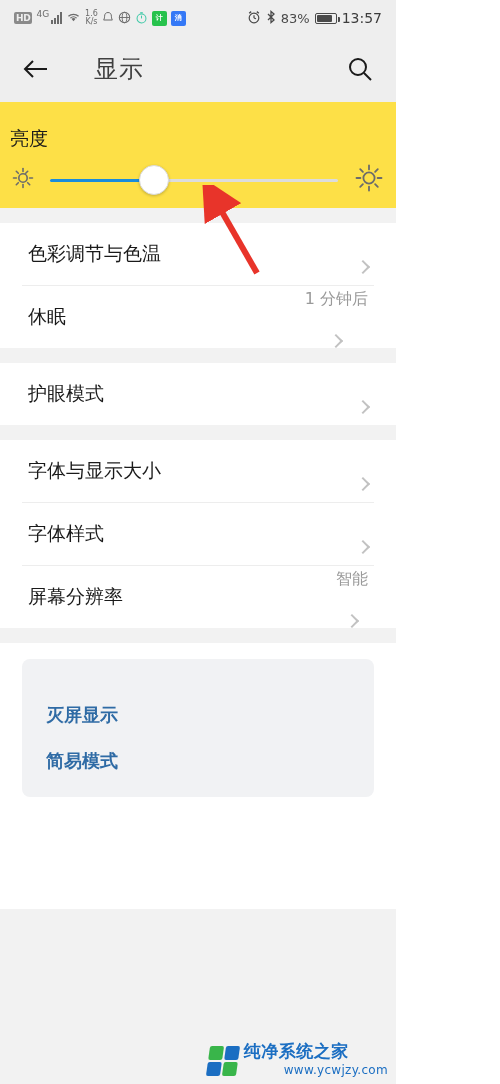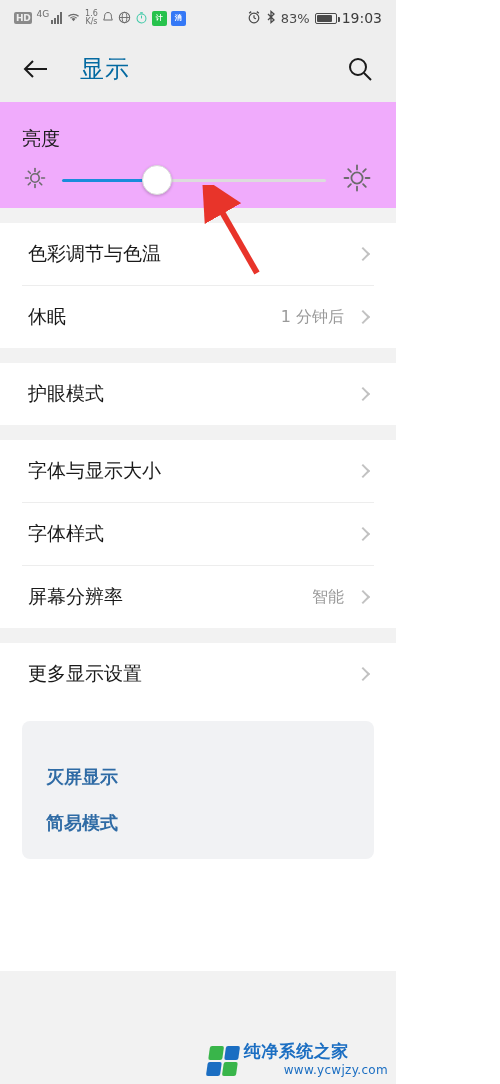--- a/index.html
+++ b/index.html
@@ -107,33 +107,33 @@
   .appbar {
     height: 66px;
     background: #eeeeee;
     display: flex;
     align-items: center;
     padding: 0 22px;
   }
   .appbar .back { cursor: pointer; display: flex; align-items: center; }
   .appbar .title {
     font-size: 24px;
-    color: #0369a1;
-    margin-left: 30px;
+    color: #404040;
+    margin-left: 44px;
     letter-spacing: 1px;
   }
   .appbar .search { margin-left: auto; cursor: pointer; display: flex; }
 
   
   .content { background: #f2f2f2; }
   .card { background: #ffffff; }
   .gap { height: 15px; background: #f2f2f2; }
 
   
-  .brightness-block { background: #f0abfc; padding: 0 22px; }
+  .brightness-block { background: #fde047; padding: 0 10px; }
   .brightness-label {
     font-size: 19px;
     color: #1a1a1a;
     padding-top: 24px;
   }
   .slider-row {
     display: flex;
     align-items: center;
     height: 56px;
     gap: 14px;
@@ -178,21 +178,22 @@
     height: 62px;
     padding: 0 28px;
     background: #ffffff;
     cursor: pointer;
   }
   .row-label { font-size: 19px; color: #1a1a1a; }
   .row-right {
     margin-left: auto;
     display: flex;
     align-items: center;
-    gap: 14px;
+    gap: 26px;
+    flex-direction: column;
   }
   .row-value { font-size: 16px; color: #9a9a9a; }
   .divider {
     height: 1px;
     background: #ededed;
     margin-left: 22px;
     margin-right: 22px;
   }
 
   
@@ -346,21 +347,21 @@
       </span>
       <span class="sb-icon">
         <svg width="10" height="14" viewBox="0 0 10 14">
           <path d="M2 4 L8 10 L5 12.5 L5 1.5 L8 4 L2 10" stroke="#4a4a4a" stroke-width="1.3" fill="none"></path>
         </svg>
       </span>
       <span class="sb-batt-pct">83%</span>
       <span class="sb-batt">
           <span></span>
         </span>
-      <span class="sb-time">19:03</span>
+      <span class="sb-time">13:57</span>
     </div>
   </div>
 
   <div class="appbar">
     <span class="back">
       <svg width="28" height="24" viewBox="0 0 28 24">
         <line x1="3" y1="12" x2="25" y2="12" stroke="#1a1a1a" stroke-width="2"></line>
         <polyline points="11,4 3,12 11,20" stroke="#1a1a1a" stroke-width="2" fill="none"></polyline>
       </svg>
     </span>
@@ -475,27 +476,20 @@
         <span class="row-right">
           <span class="row-value">智能</span>
           <span class="chev"></span>
         </span>
       </div>
     </div>
 
     <div class="gap"></div>
 
     <div class="card">
-      <div class="row">
-        <span class="row-label">更多显示设置</span>
-        <span class="row-right">
-          <span class="row-value"></span>
-          <span class="chev"></span>
-        </span>
-      </div>
 
       <div class="suggest-wrap">
         <div class="suggest">
           <div class="suggest-link">灭屏显示</div>
           <div class="suggest-link">简易模式</div>
         </div>
       </div>
     </div>
 
     <div style="height:90px;background:#ffffff;"></div>

